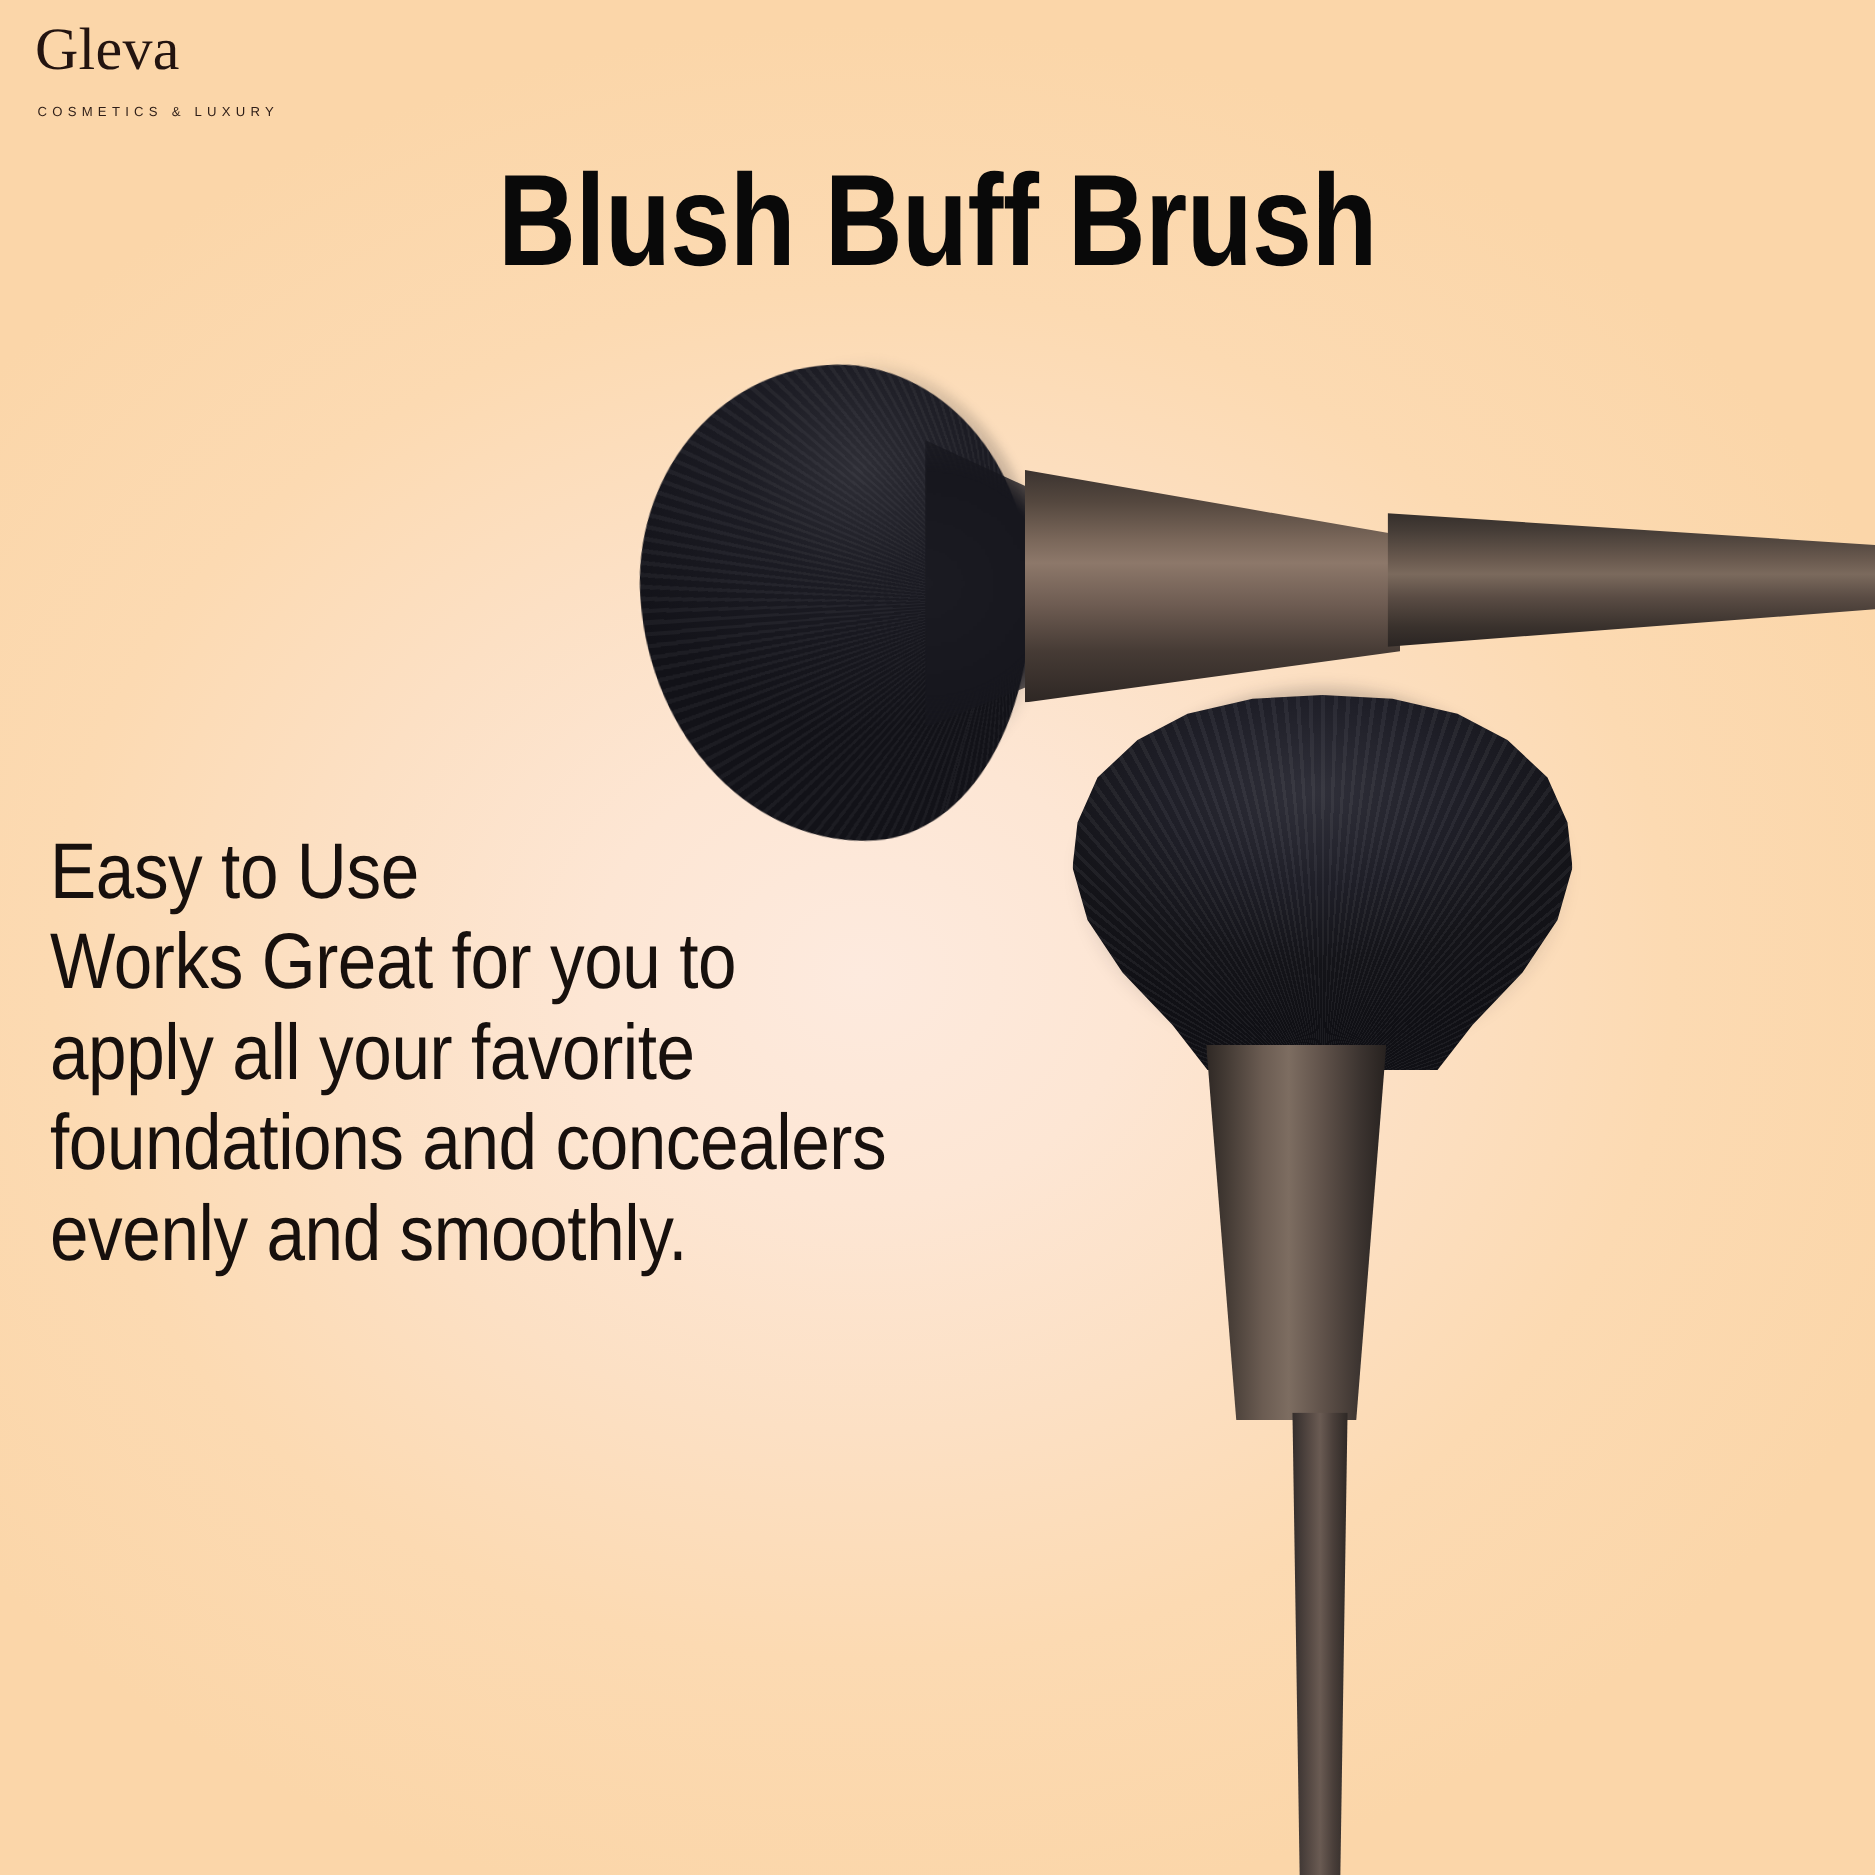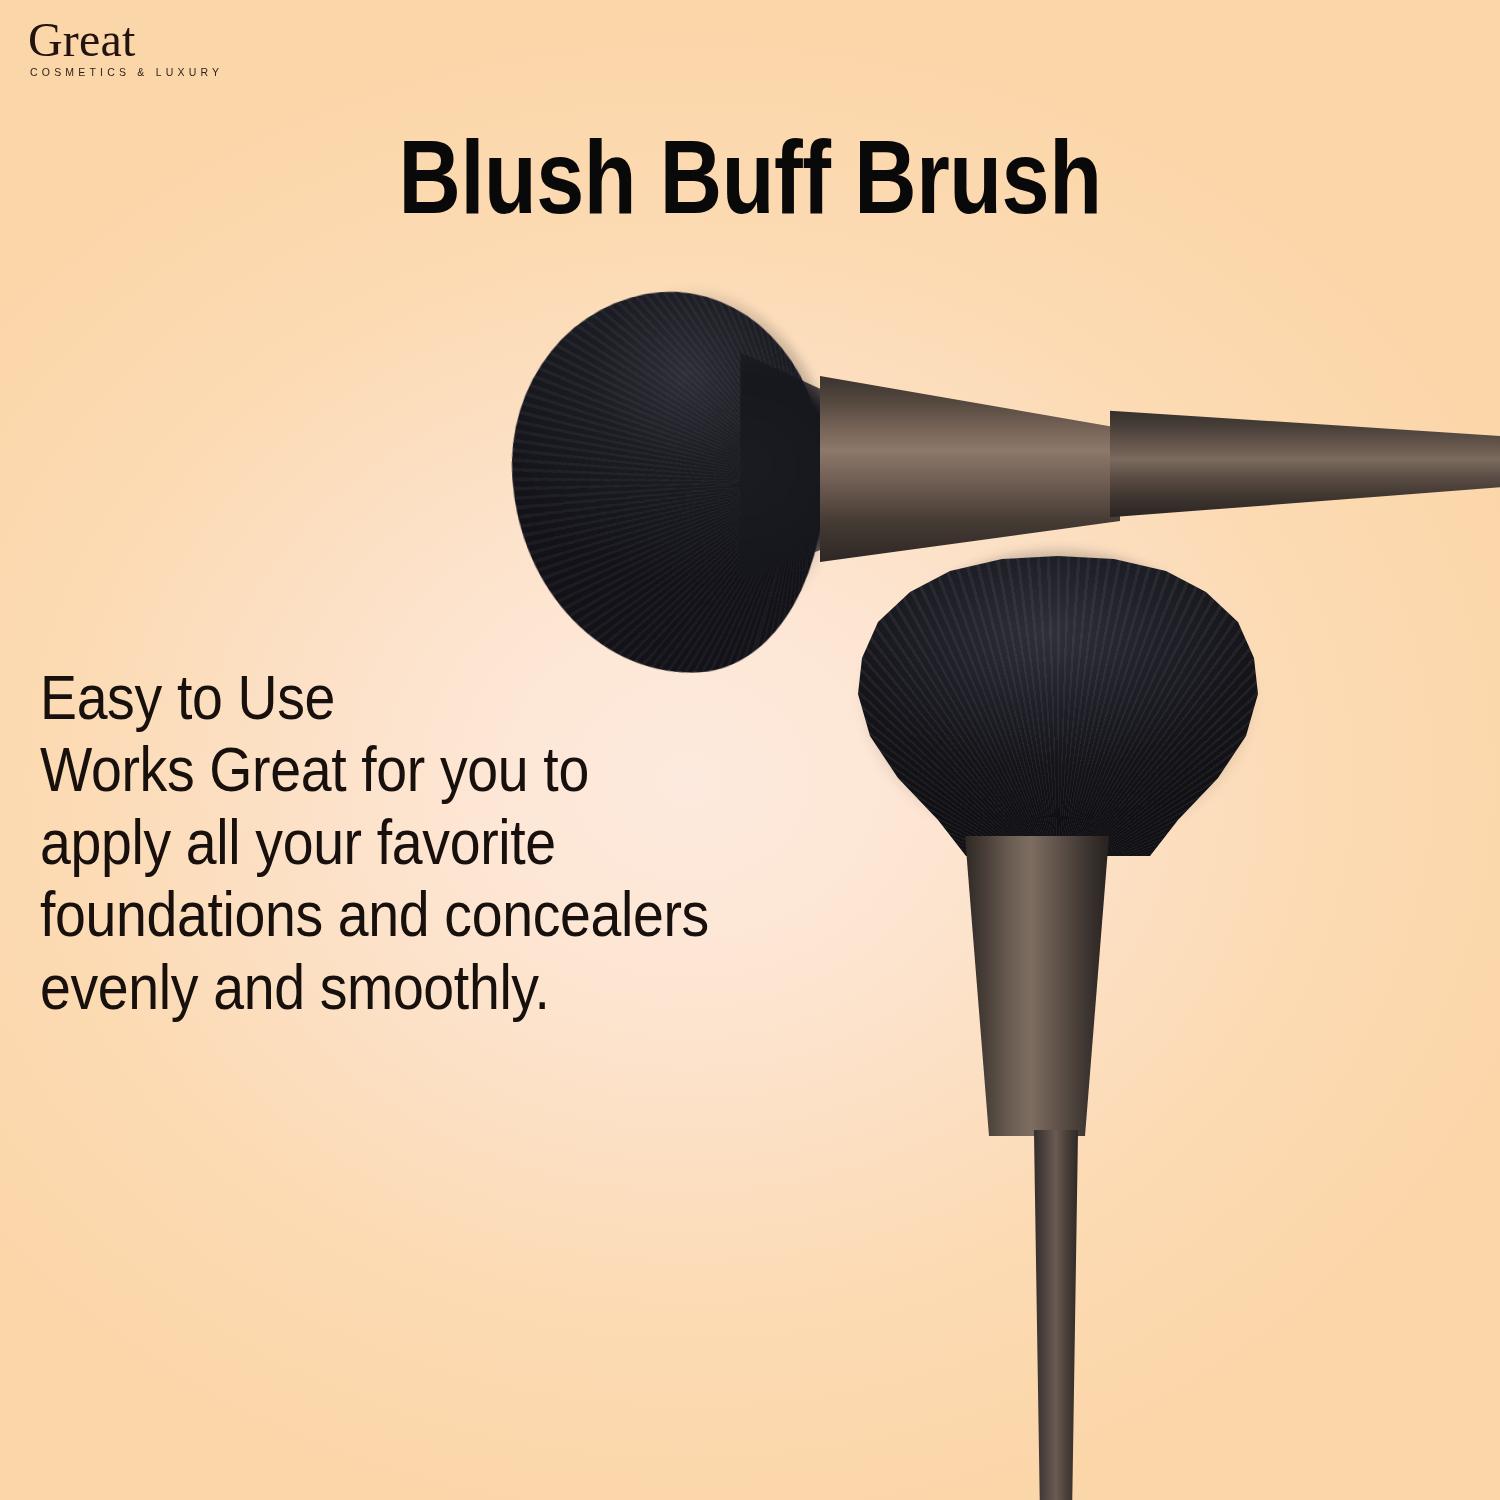--- a/index.html
+++ b/index.html
@@ -38,21 +38,21 @@
     line-height:0.98;
     font-weight:400;
     letter-spacing:0.2px;
     color:#231410;
   }
   .logo-sub{
     font-family:"Liberation Sans", sans-serif;
     font-size:10.5px;
     letter-spacing:4.2px;
     color:#2d1d17;
-    margin-top:3px;
+    margin-top:21px;
     margin-left:2px;
   }
 
   
   .headline{
     position:absolute;
     left:0; top:124px;
     width:1500px;
     text-align:center;
     font-family:"Liberation Sans", sans-serif;
@@ -205,21 +205,21 @@
       #262120 0%, #393230 16%, #594c46 38%, #6a5b53 50%,
       #4a3f3a 68%, #312b28 86%, #1f1b1a 100%);
   }
 </style>
 </head>
 <body>
 
 <div id="stage">
 
   <div class="logo">
-    <div class="logo-word">Great</div>
+    <div class="logo-word">Gleva</div>
     <div class="logo-sub">COSMETICS &amp; LUXURY</div>
   </div>
 
   <div class="headline">Blush Buff Brush</div>
 
   <div class="brush1">
     <div class="b1-fuzz"></div>
     <div class="b1-head"></div>
     <div class="b1-neck"></div>
     <div class="b1-ferrule"></div>

